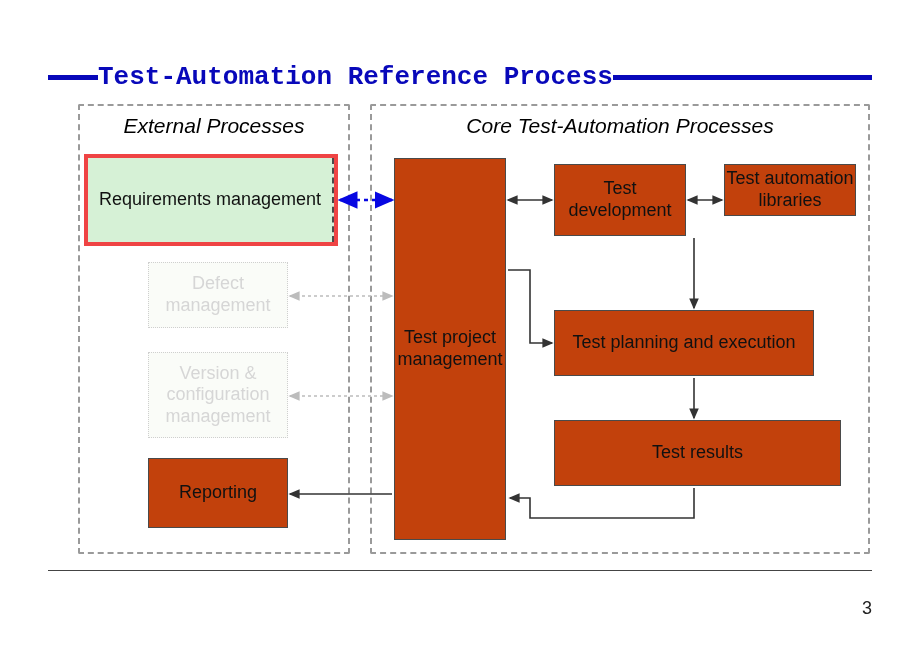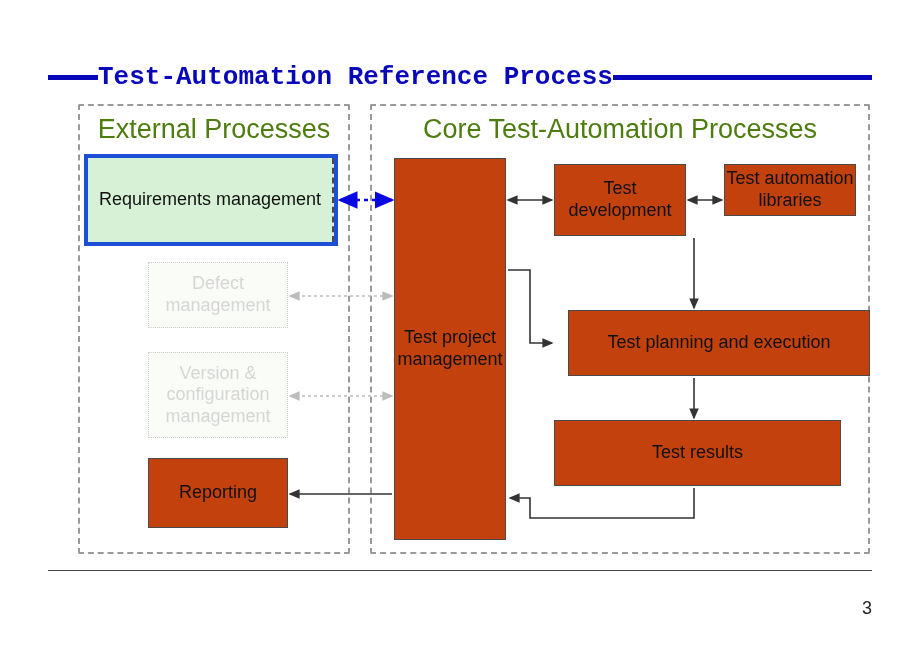--- a/index.html
+++ b/index.html
@@ -27,38 +27,38 @@
   }
 
   
   .group {
     position: absolute;
     border: 2px dashed #9a9a9a;
     border-radius: 2px;
   }
   .group-title {
     position: absolute; top: 8px; left: 0; right: 0;
-    text-align: center; font-size: 27px; color: #4d7c0f;
+    text-align: center; font-size: 21px; color: #000000; font-style: italic;
   }
 
   
   .box {
     position: absolute;
     display: flex; align-items: center; justify-content: center;
     text-align: center;
     font-size: 18px; line-height: 1.2;
     color: #111;
   }
   .box-yellow { background: #c2410c; border: 1.5px solid #4a4a4a; }
   .box-faded  { background: #fafcf8; border: 1.5px dotted #cfcfcf; color: #d6d6d6; }
 
   
   .highlight-pair {
     position: absolute;
-    border: 4px solid #1d4ed8;
+    border: 4px solid #ef4444;
     display: flex;
     background: #d6f1d6;
   }
   .highlight-cell {
     flex: 1;
     display: flex; align-items: center; justify-content: center;
     text-align: center; font-size: 18px; line-height: 1.2; color: #111;
   }
   .highlight-sep {
     width: 0; border-left: 2px dashed #4a4a4a;
@@ -106,21 +106,21 @@
   </div>
 
   <div class="box box-faded" style="left:148px; top:262px; width:140px; height:66px;">Defect management</div>
   <div class="box box-faded" style="left:148px; top:352px; width:140px; height:86px;">Version &amp; configuration management</div>
 
   <div class="box box-yellow" style="left:148px; top:458px; width:140px; height:70px;">Reporting</div>
 
   <div class="box box-yellow" style="left:394px; top:158px; width:112px; height:382px;">Test project management</div>
   <div class="box box-yellow" style="left:554px; top:164px; width:132px; height:72px;">Test development</div>
   <div class="box box-yellow" style="left:724px; top:164px; width:132px; height:52px;">Test automation libraries</div>
-  <div class="box box-yellow" style="left:568px; top:310px; width:302px; height:66px;">Test planning and execution</div>
+  <div class="box box-yellow" style="left:554px; top:310px; width:260px; height:66px;">Test planning and execution</div>
   <div class="box box-yellow" style="left:554px; top:420px; width:287px; height:66px;">Test results</div>
 
   <svg class="arrows" viewBox="0 0 920 651">
     <defs>
       <marker id="ah" markerWidth="8" markerHeight="8" refX="6" refY="3" orient="auto">
         <path d="M0,0 L7,3 L0,6 Z" fill="#333"></path>
       </marker>
       <marker id="ahb" markerWidth="8" markerHeight="8" refX="1" refY="3" orient="auto">
         <path d="M7,0 L0,3 L7,6 Z" fill="#333"></path>
       </marker>

